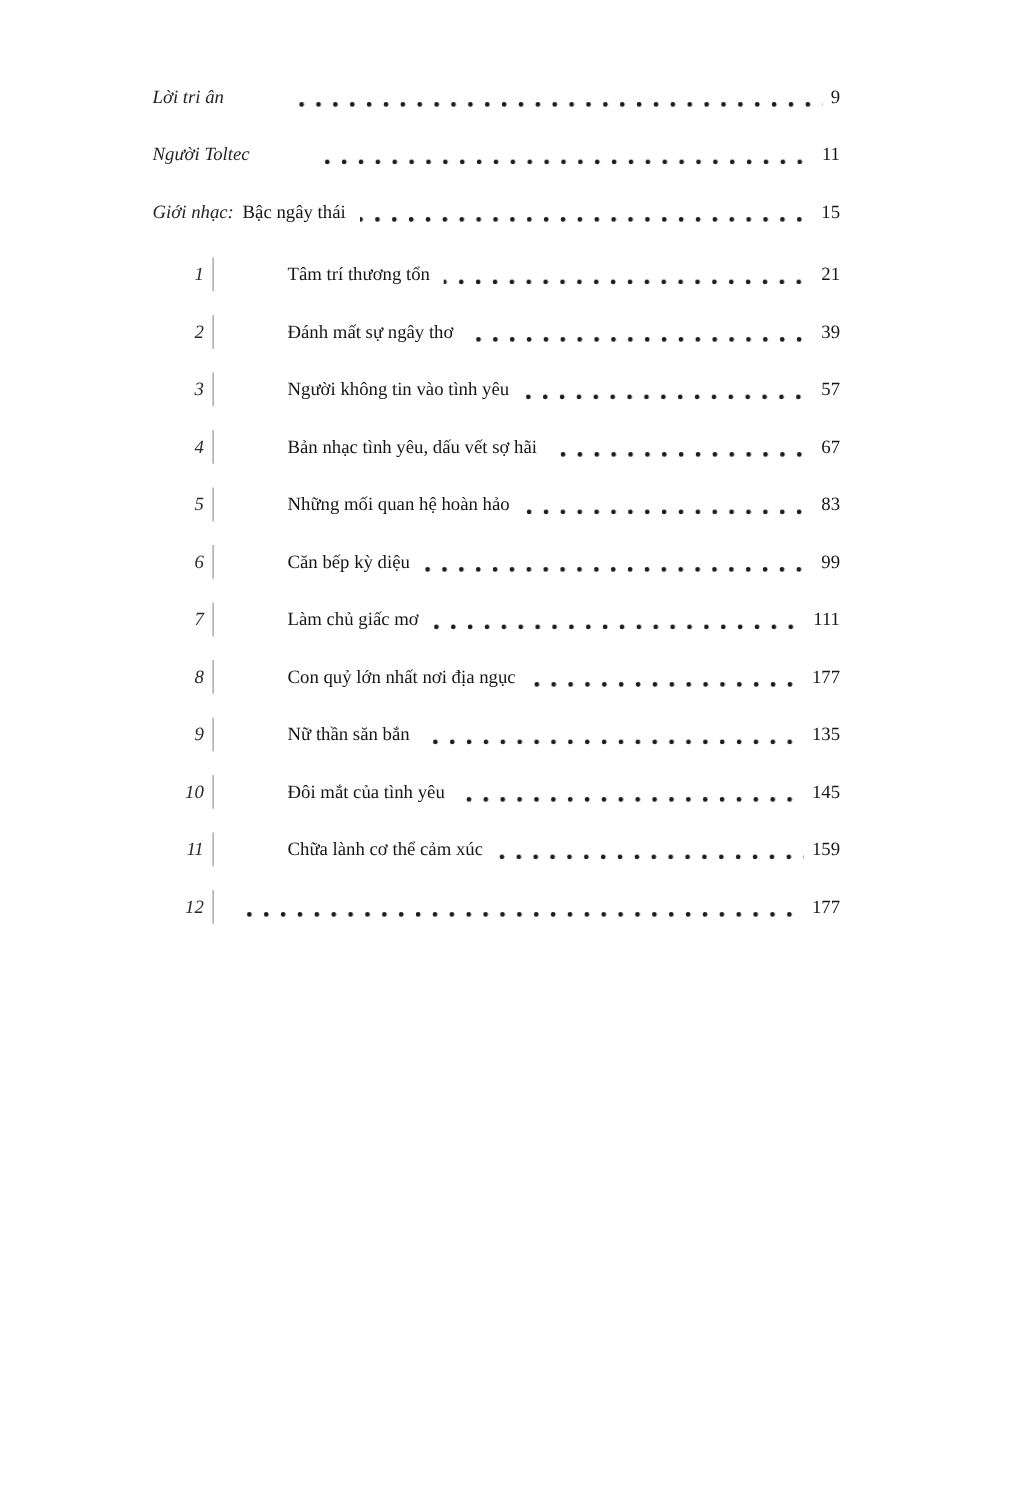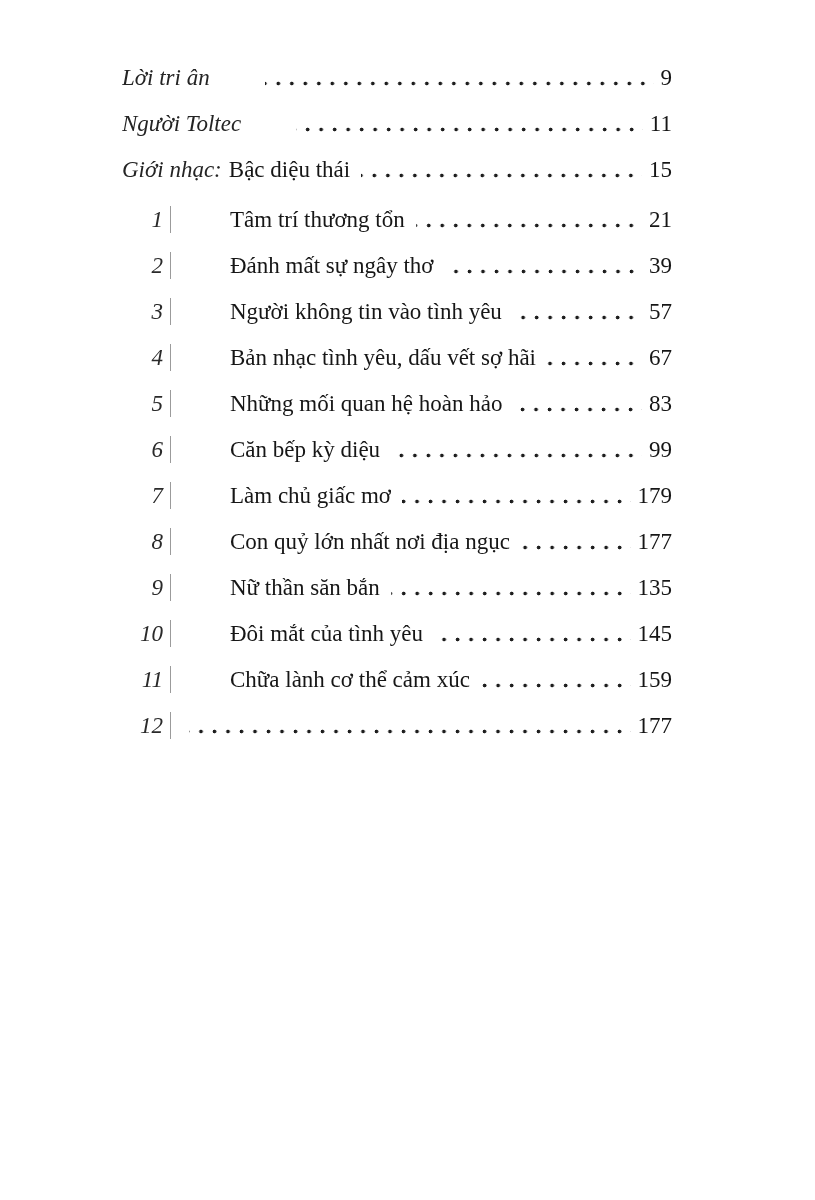--- a/index.html
+++ b/index.html
@@ -31,21 +31,21 @@
     text-align: center;
     color: #1b1b1b;
   }
   .entries {
     margin-top: 46px;
   }
   .row {
     display: flex;
     align-items: flex-end;
     height: 46px;
-    font-size: 23px;
+    font-size: 15px;
     line-height: 28px;
     white-space: nowrap;
   }
   .row.gap-sm { margin-top: 4px; }
   .row.gap-lg { margin-top: 8px; }
   .num-box {
     flex: 0 0 auto;
     display: flex;
     align-items: flex-end;
     width: 56px;
@@ -113,21 +113,21 @@
 
     <span class="label">
       <span class="lab-italic">Người Toltec</span><span class="lab-roman"></span>
     </span>
     <span class="leader"></span>
     <span class="pagenum">11</span>
   </div>
         <div class="row section mixed">
 
     <span class="label">
-      <span class="lab-italic">Giới nhạc:</span><span class="lab-roman">Bậc diệu thái</span>
+      <span class="lab-italic">Giới nhạc:</span><span class="lab-roman">Bậc ngây thái</span>
     </span>
     <span class="leader"></span>
     <span class="pagenum">15</span>
   </div>
         <div class="row chapter gap-sm">
     <span class="num-box">
       <span class="num">1</span>
       <span class="bar"></span>
     </span>
     <span class="label">
@@ -193,21 +193,21 @@
   </div>
         <div class="row chapter">
     <span class="num-box">
       <span class="num">7</span>
       <span class="bar"></span>
     </span>
     <span class="label">
       <span class="lab-roman">Làm chủ giấc mơ</span>
     </span>
     <span class="leader"></span>
-    <span class="pagenum">179</span>
+    <span class="pagenum">111</span>
   </div>
         <div class="row chapter">
     <span class="num-box">
       <span class="num">8</span>
       <span class="bar"></span>
     </span>
     <span class="label">
       <span class="lab-roman">Con quỷ lớn nhất nơi địa ngục</span>
     </span>
     <span class="leader"></span>

